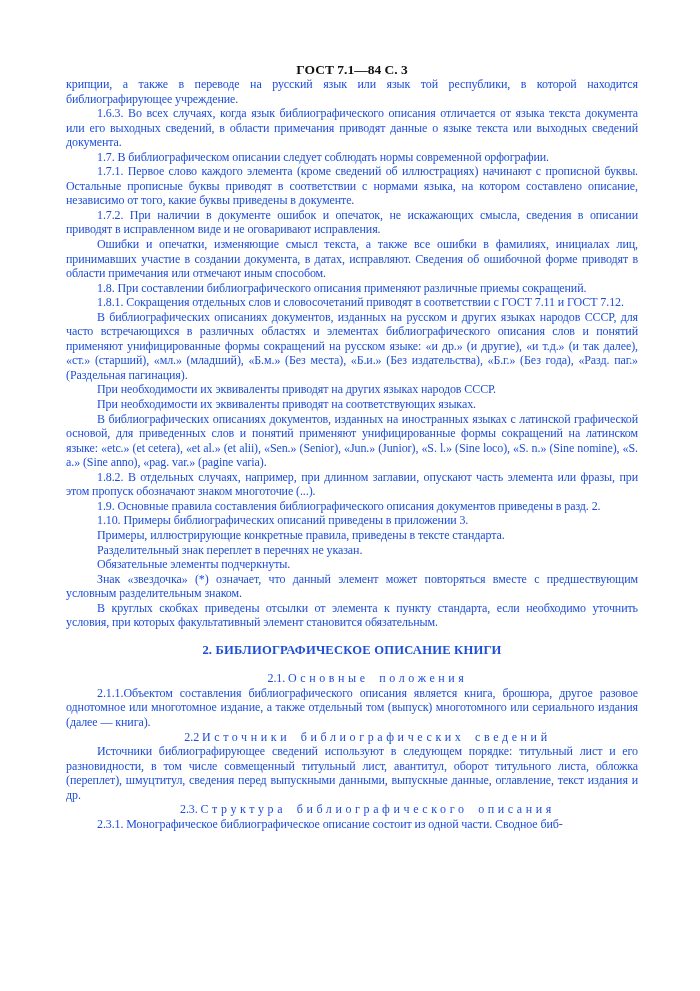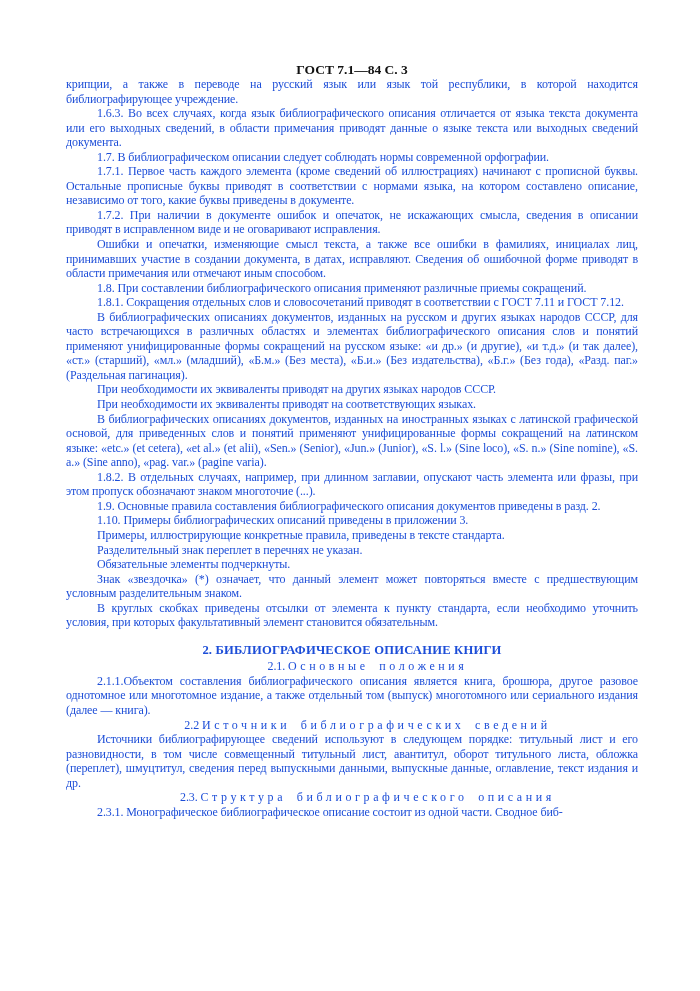--- a/index.html
+++ b/index.html
@@ -40,21 +40,21 @@
   }
   .doc-body p {
     margin: 0;
     padding: 0;
     text-indent: 31px;
   }
   .doc-body p.cont {
     text-indent: 0;
   }
   .doc-body h2.section {
-    margin: 13px 0 2px 0;
+    margin: 13px 0 14px 0;
     text-align: center;
     text-indent: 0;
     font-size: 12.6px;
     font-weight: bold;
     letter-spacing: 0.2px;
   }
   .doc-body p.spaced {
     text-align: center;
   }
   .doc-body p.spaced .sp {
@@ -66,21 +66,21 @@
 <body>
 
 <div class="page">
   <div class="header">
     <span>ГОСТ 7.1—84 С. 3</span>
   </div>
   <div class="doc-body" id="doc-body">
       <p class="cont">крипции, а также в переводе на русский язык или язык той республики, в которой находится библиографирующее учреждение.</p>
       <p>1.6.3. Во всех случаях, когда язык библиографического описания отличается от языка текста документа или его выходных сведений, в области примечания приводят данные о языке текста или выходных сведений документа.</p>
       <p>1.7. В библиографическом описании следует соблюдать нормы современной орфографии.</p>
-      <p>1.7.1. Первое часть каждого элемента (кроме сведений об иллюстрациях) начинают с прописной буквы. Остальные прописные буквы приводят в соответствии с нормами языка, на котором составлено описание, независимо от того, какие буквы приведены в документе.</p>
+      <p>1.7.1. Первое слово каждого элемента (кроме сведений об иллюстрациях) начинают с прописной буквы. Остальные прописные буквы приводят в соответствии с нормами языка, на котором составлено описание, независимо от того, какие буквы приведены в документе.</p>
       <p>1.7.2. При наличии в документе ошибок и опечаток, не искажающих смысла, сведения в описании приводят в исправленном виде и не оговаривают исправления.</p>
       <p>Ошибки и опечатки, изменяющие смысл текста, а также все ошибки в фамилиях, инициалах лиц, принимавших участие в создании документа, в датах, исправляют. Сведения об ошибочной форме приводят в области примечания или отмечают иным способом.</p>
       <p>1.8. При составлении библиографического описания применяют различные приемы сокращений.</p>
       <p>1.8.1. Сокращения отдельных слов и словосочетаний приводят в соответствии с ГОСТ 7.11 и ГОСТ 7.12.</p>
       <p>В библиографических описаниях документов, изданных на русском и других языках народов СССР, для часто встречающихся в различных областях и элементах библиографического описания слов и понятий применяют унифицированные формы сокращений на русском языке: «и др.» (и другие), «и т.д.» (и так далее), «ст.» (старший), «мл.» (младший), «Б.м.» (Без места), «Б.и.» (Без издательства), «Б.г.» (Без года), «Разд. паг.» (Раздельная пагинация).</p>
       <p>При необходимости их эквиваленты приводят на других языках народов СССР.</p>
       <p>При необходимости их эквиваленты приводят на соответствующих языках.</p>
       <p>В библиографических описаниях документов, изданных на иностранных языках с латинской графической основой, для приведенных слов и понятий применяют унифицированные формы сокращений на латинском языке: «etc.» (et cetera), «et al.» (et alii), «Sen.» (Senior), «Jun.» (Junior), «S. l.» (Sine loco), «S. n.» (Sine nomine), «S. a.» (Sine anno), «pag. var.» (pagine varia).</p>
       <p>1.8.2. В отдельных случаях, например, при длинном заглавии, опускают часть элемента или фразы, при этом пропуск обозначают знаком многоточие (...).</p>
       <p>1.9. Основные правила составления библиографического описания документов приведены в разд. 2.</p>

